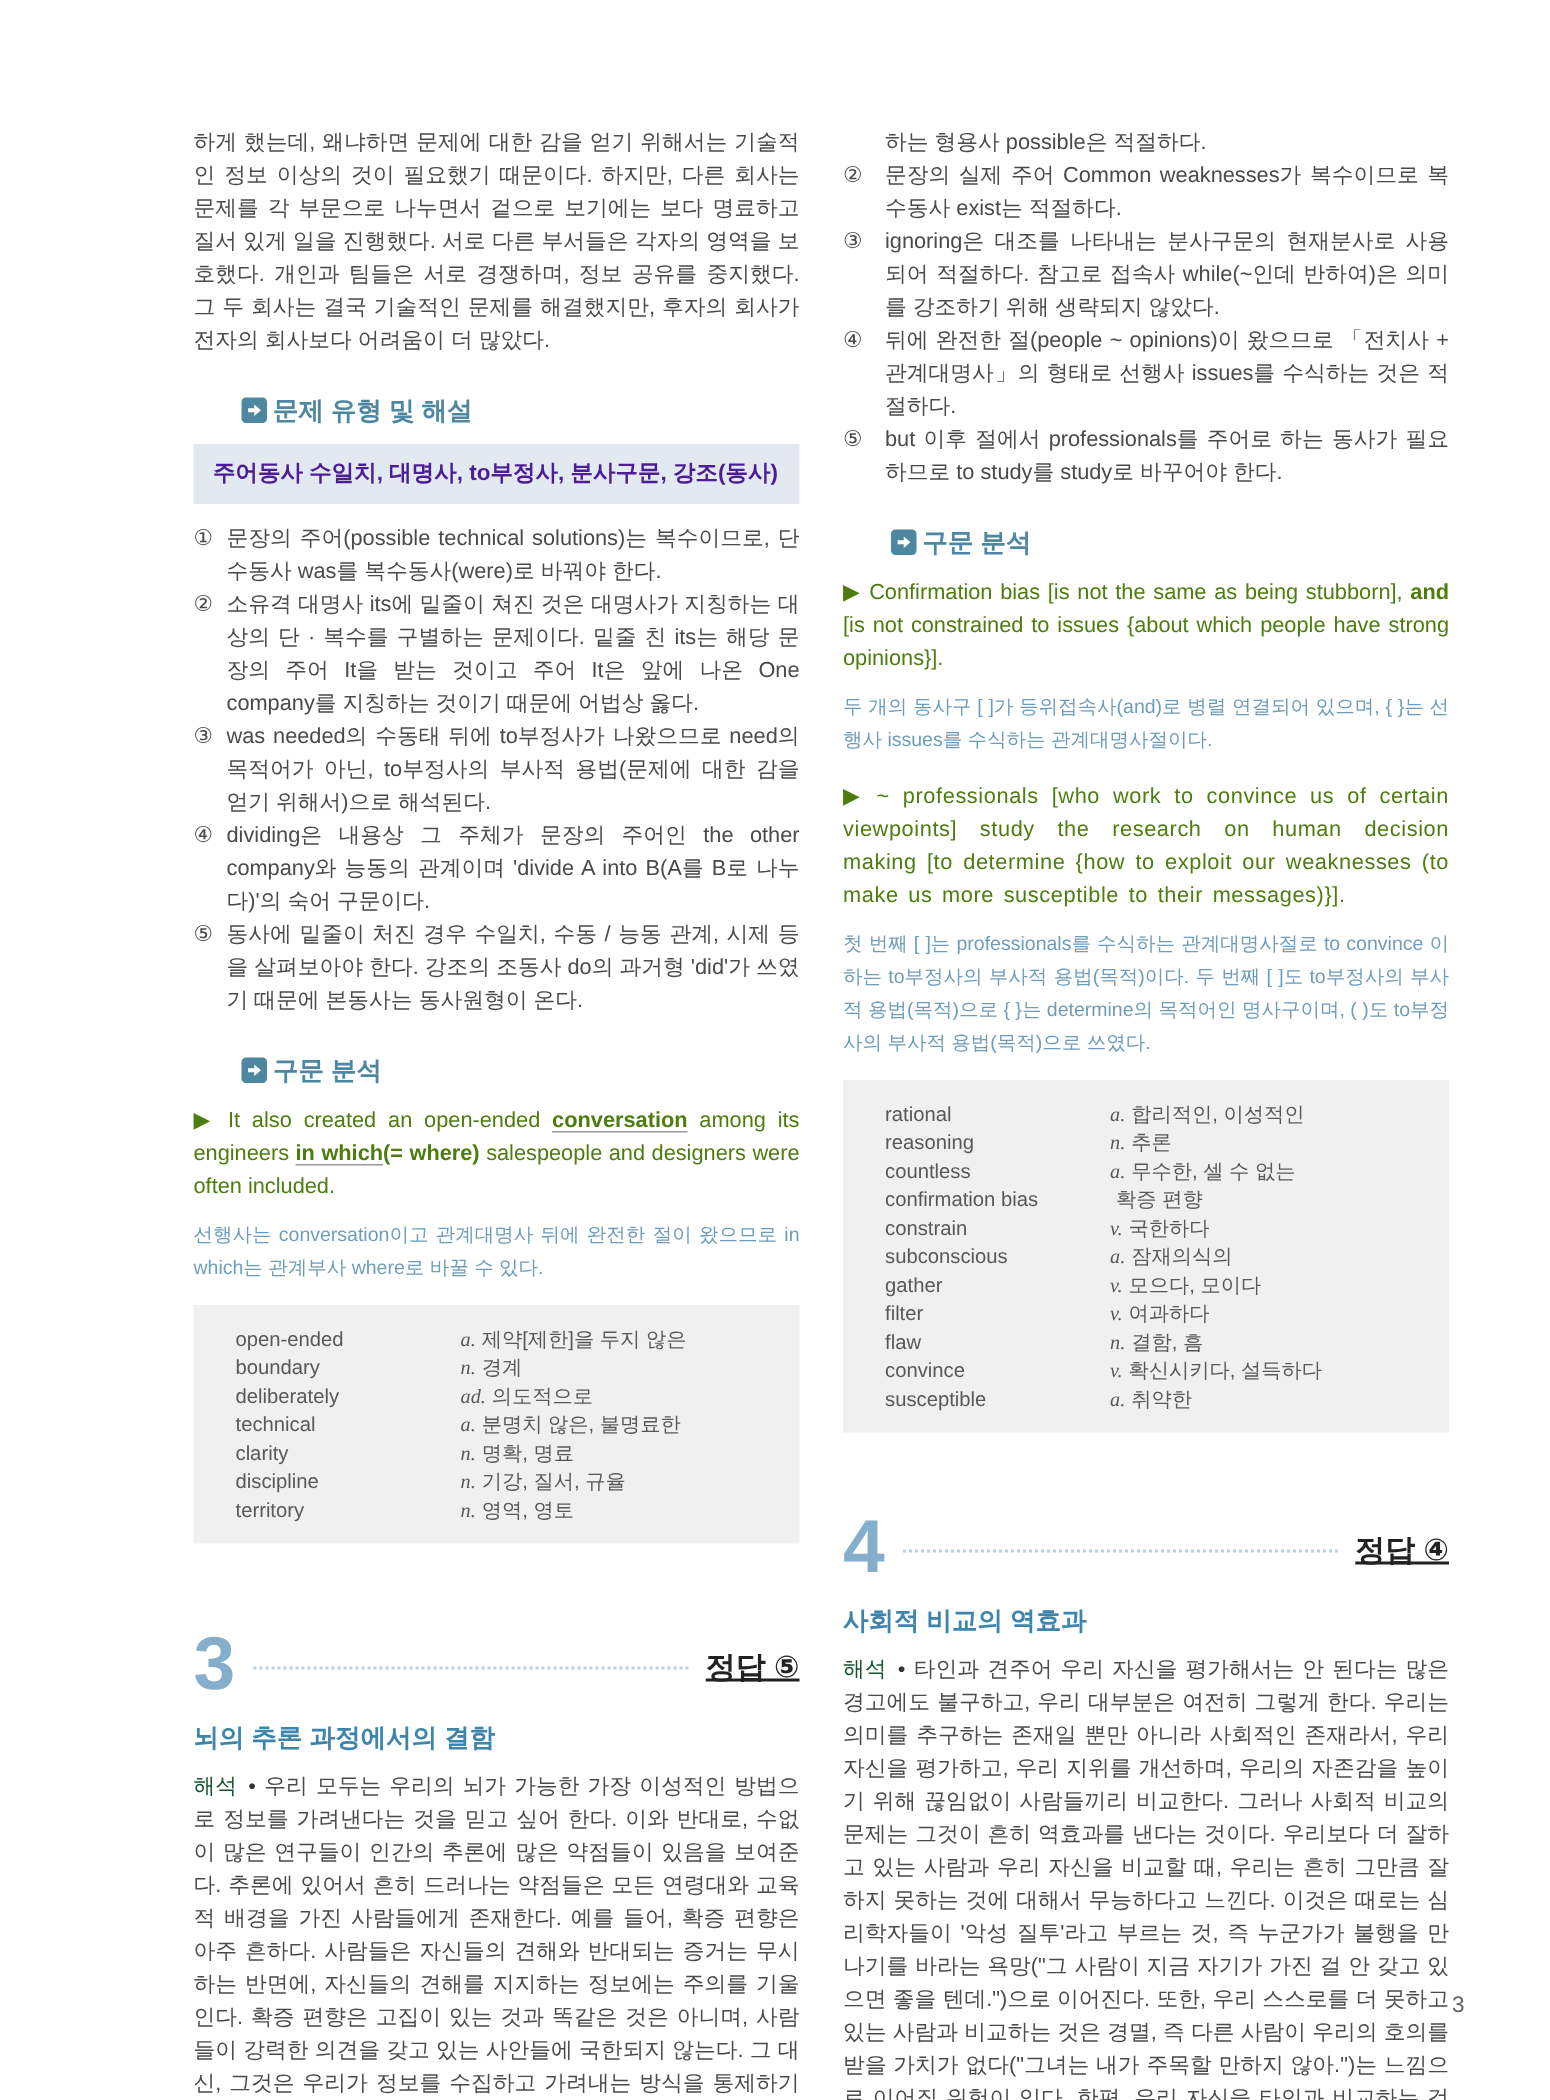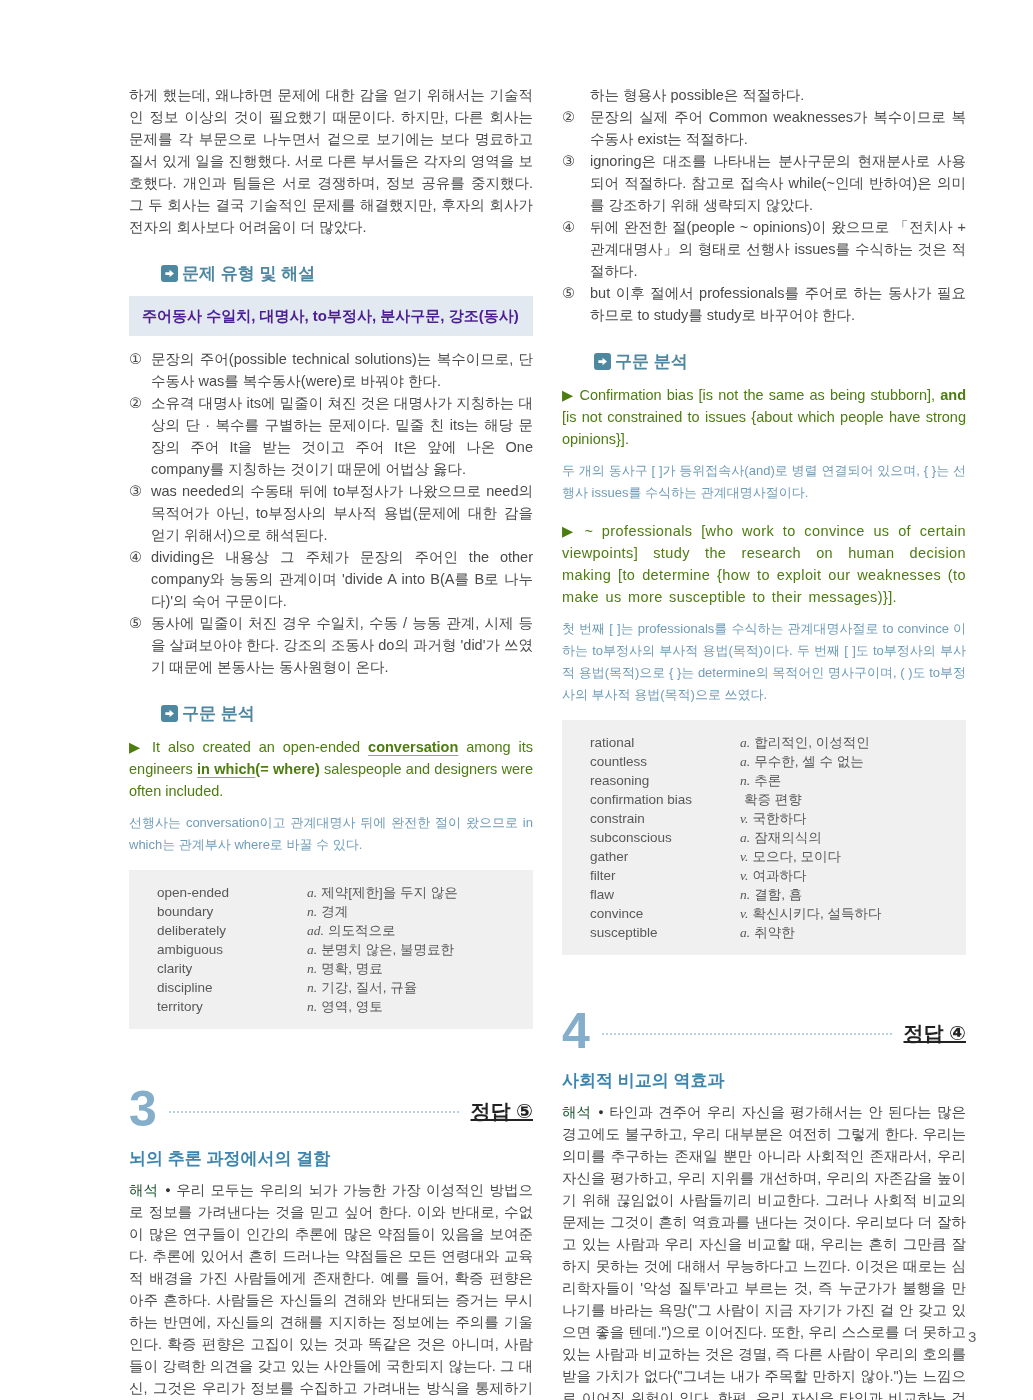--- a/index.html
+++ b/index.html
@@ -131,21 +131,21 @@
     </div>
       <div class="vocab-row">
       <span class="vocab-word">boundary</span>
       <span class="vocab-meaning"><span class="pos">n.</span><span>경계</span></span>
     </div>
       <div class="vocab-row">
       <span class="vocab-word">deliberately</span>
       <span class="vocab-meaning"><span class="pos">ad.</span><span>의도적으로</span></span>
     </div>
       <div class="vocab-row">
-      <span class="vocab-word">ambiguous</span>
+      <span class="vocab-word">technical</span>
       <span class="vocab-meaning"><span class="pos">a.</span><span>분명치 않은, 불명료한</span></span>
     </div>
       <div class="vocab-row">
       <span class="vocab-word">clarity</span>
       <span class="vocab-meaning"><span class="pos">n.</span><span>명확, 명료</span></span>
     </div>
       <div class="vocab-row">
       <span class="vocab-word">discipline</span>
       <span class="vocab-meaning"><span class="pos">n.</span><span>기강, 질서, 규율</span></span>
     </div>
@@ -208,26 +208,26 @@
 
   <p class="blue-note">첫 번째 [  ]는 professionals를 수식하는 관계대명사절로 to convince 이하는 to부정사의 부사적 용법(목적)이다. 두 번째 [  ]도 to부정사의 부사적 용법(목적)으로 {  }는 determine의 목적어인 명사구이며, (  )도 to부정사의 부사적 용법(목적)으로 쓰였다.</p>
 
   <div class="vocab-box">
 
   <div class="vocab-row">
       <span class="vocab-word">rational</span>
       <span class="vocab-meaning"><span class="pos">a.</span><span>합리적인, 이성적인</span></span>
     </div>
       <div class="vocab-row">
+      <span class="vocab-word">reasoning</span>
+      <span class="vocab-meaning"><span class="pos">n.</span><span>추론</span></span>
+    </div>
+      <div class="vocab-row">
       <span class="vocab-word">countless</span>
       <span class="vocab-meaning"><span class="pos">a.</span><span>무수한, 셀 수 없는</span></span>
-    </div>
-      <div class="vocab-row">
-      <span class="vocab-word">reasoning</span>
-      <span class="vocab-meaning"><span class="pos">n.</span><span>추론</span></span>
     </div>
       <div class="vocab-row">
       <span class="vocab-word">confirmation bias</span>
       <span class="vocab-meaning"><span class="pos"></span><span>확증 편향</span></span>
     </div>
       <div class="vocab-row">
       <span class="vocab-word">constrain</span>
       <span class="vocab-meaning"><span class="pos">v.</span><span>국한하다</span></span>
     </div>
       <div class="vocab-row">

